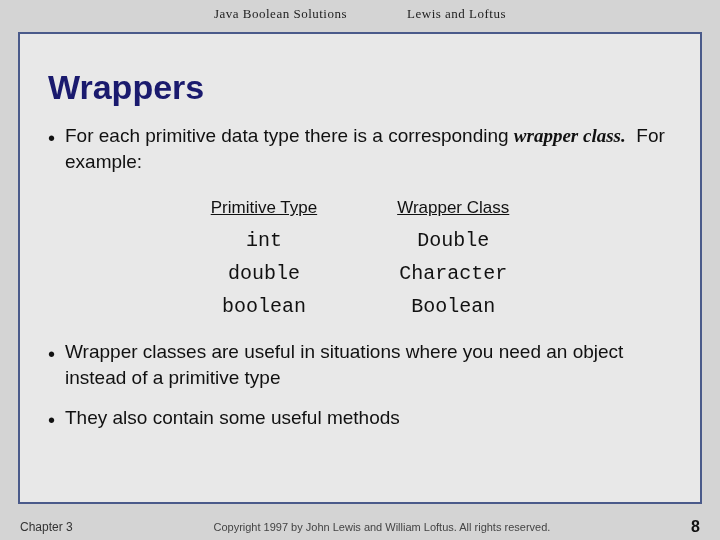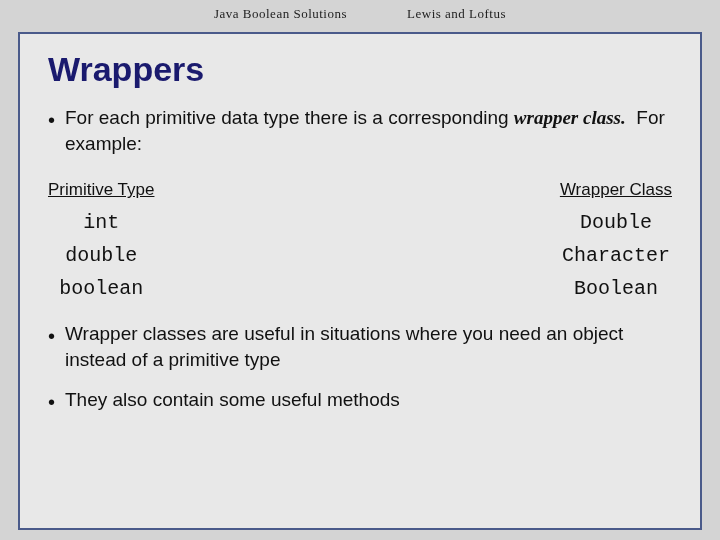--- a/index.html
+++ b/index.html
@@ -33,21 +33,21 @@
       gap: 60px;
     }
 
     .slide-inner {
       margin: 6px 18px 10px 18px;
       border: 2px solid #4a5a8a;
       background: #e8e8e8;
       flex: 1;
       display: flex;
       flex-direction: column;
-      padding: 16px 28px 14px 28px;
+      padding: 34px 28px 14px 28px;
     }
 
     .slide-title {
       font-size: 34px;
       font-weight: bold;
       color: #1a1a6e;
       margin-bottom: 16px;
       font-family: Arial, sans-serif;
     }
 
@@ -73,21 +73,21 @@
     }
 
     .bullet-text em {
       font-style: italic;
       font-family: Times New Roman, serif;
       font-weight: bold;
     }
 
     .table-section {
       display: flex;
-      justify-content: space-between;
+      justify-content: center;
       margin: 10px 0 16px 0;
       gap: 80px;
     }
 
     .col-header {
       text-align: center;
       font-size: 17px;
       font-family: Arial, sans-serif;
       text-decoration: underline;
       color: #111;
@@ -170,14 +170,19 @@
       <span class="bullet-text">Wrapper classes are useful in situations where you need an object instead of a primitive type</span>
     </div>
 
     <div class="bullet-point">
       <span class="bullet-dot">•</span>
       <span class="bullet-text">They also contain some useful methods</span>
     </div>
 
   </div>
 
+  <div class="footer">
+    <span>Chapter 3</span>
+    <span class="footer-center">Copyright 1997 by John Lewis and William Loftus.  All rights reserved.</span>
+    <span class="footer-right">8</span>
+  </div>
 
 </div>
 
 </body></html>

